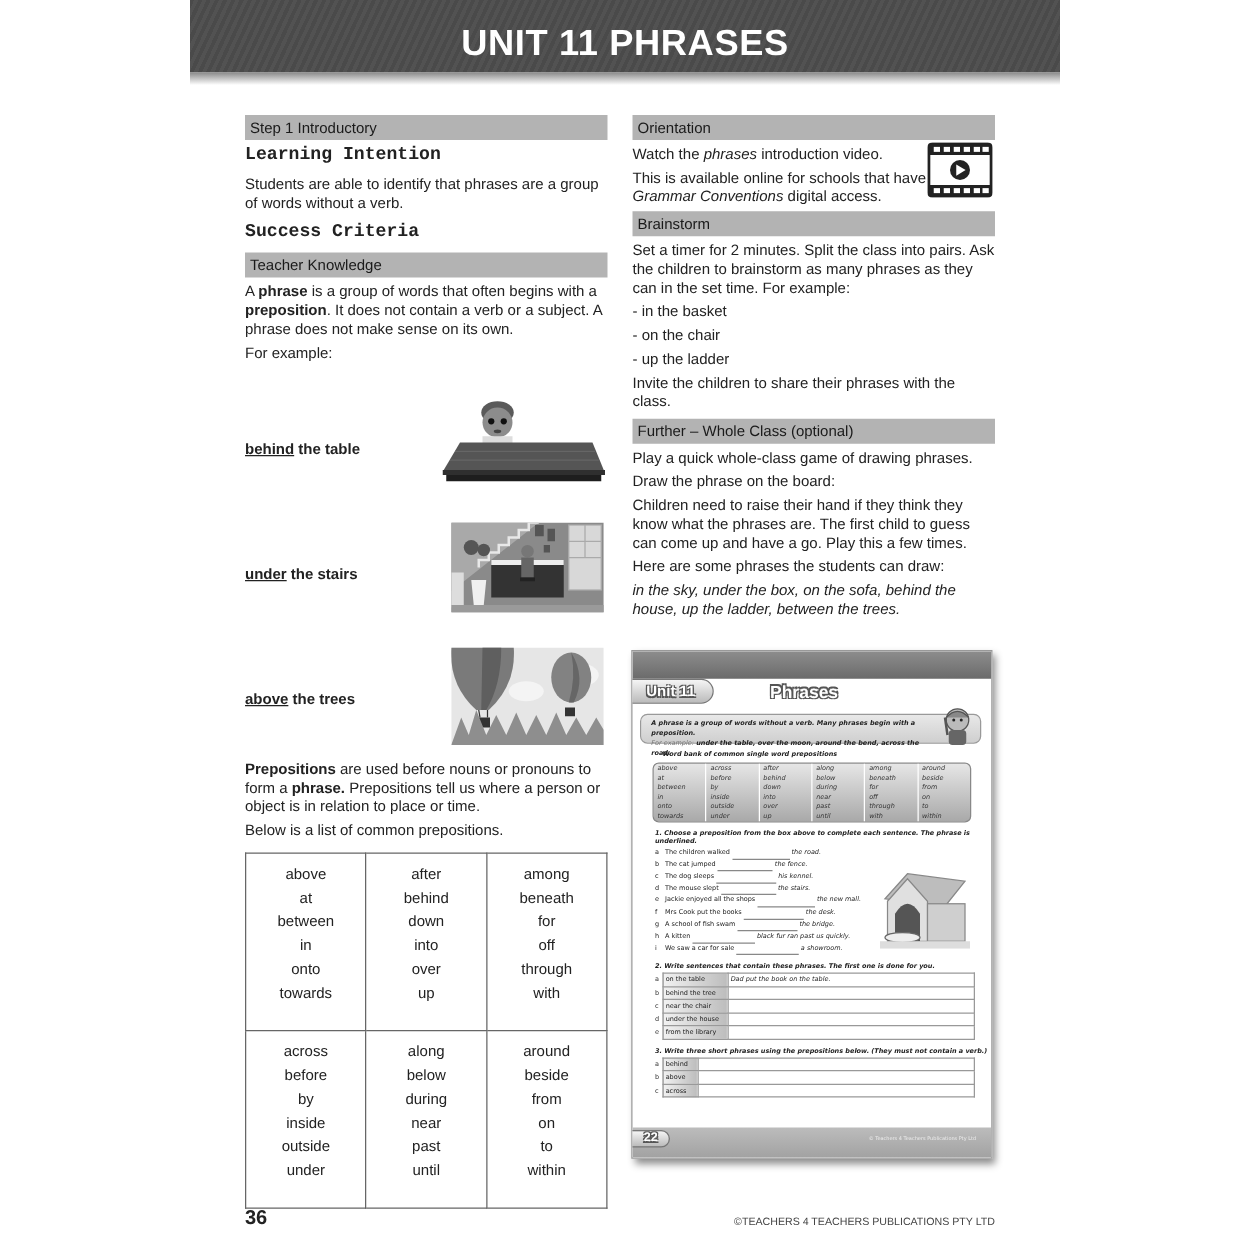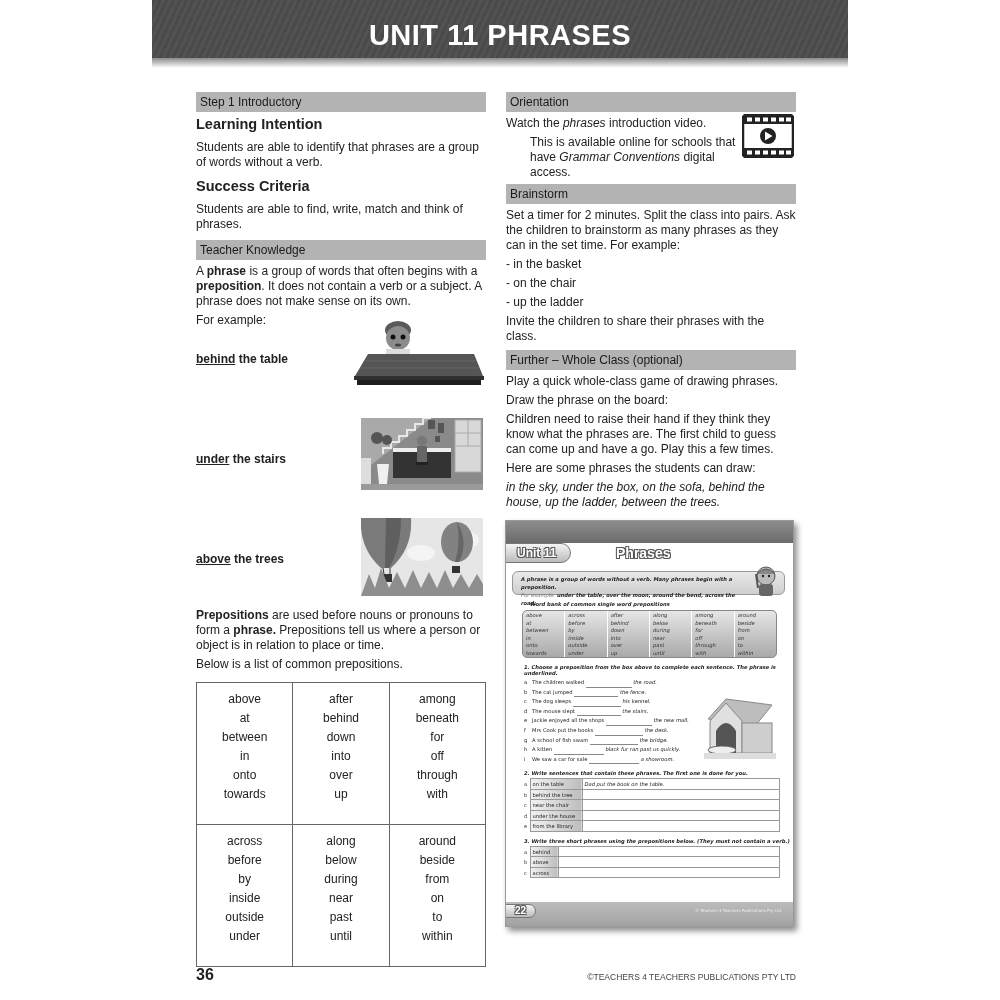--- a/index.html
+++ b/index.html
@@ -21,21 +21,21 @@
   }
 
   .col { position: absolute; top: 92px; }
   .col-left { left: 196px; width: 290px; }
   .col-right { left: 506px; width: 290px; }
 
   .section-head {
     background: #b3b3b3; font-size: 12px; color: #1a1a1a; height: 20px; line-height: 20px;
     padding-left: 4px; margin-bottom: 4px; font-family: "Liberation Sans", sans-serif;
   }
-  .sub-head { font-size: 14.5px; font-weight: bold; font-family: Liberation Sans, sans-serif; margin: 3px 0 8px; }
+  .sub-head { font-size: 14.5px; font-weight: bold; font-family: Liberation Mono, monospace; margin: 3px 0 8px; }
   p, .line { font-size: 12px; line-height: 15px; font-family: "Liberation Sans", sans-serif; }
   p { margin-bottom: 4px; }
   .gap { margin-bottom: 8px; }
   b { font-weight: bold; }
   i { font-style: italic; }
 
   .example { position: absolute; left: 0; font-size: 12px; font-weight: bold; font-family: "Liberation Sans", sans-serif; }
   .example u { text-decoration: underline; }
 
   .pic { position: absolute; }
@@ -117,21 +117,20 @@
 <div class="banner">
   <div class="banner-title">UNIT 11  PHRASES</div>
 </div>
 <div class="banner-shadow"></div>
 
 <div class="col col-left" style="height:870px;">
   <div class="section-head">Step 1  Introductory</div>
   <div class="sub-head">Learning Intention</div>
   <p class="gap">Students are able to identify that phrases are a group of words without a verb.</p>
   <div class="sub-head">Success Criteria</div>
-  <p class="gap">Students are able to find, write, match and think of phrases.</p>
   <div class="section-head">Teacher Knowledge</div>
   <p>
     <span>A </span><b>phrase</b><span> is a group of words that often begins with a </span><b>preposition</b><span>. It does not contain a verb or a subject. A phrase does not make sense on its own.</span>
   </p>
   <p>For example:</p>
 
   <div class="example" style="top:260px;">
     <u>behind</u><span> the table</span>
   </div>
   <svg class="pic pic-table" viewBox="0 0 130 72">
@@ -252,21 +251,21 @@
       </td>
     </tr>
   </tbody>
     </table>
 </div>
 
 <div class="col col-right">
   <div class="section-head">Orientation</div>
   <div style="position:relative; padding-right:62px;">
     <p><span>Watch the </span><i>phrases</i><span> introduction video.</span></p>
-    <p style="margin-right:-10px;margin-left:24px;"><span>This is available online for schools that have </span><i>Grammar Conventions</i><span> digital access.</span></p>
+    <p style="margin-right:-10px;"><span>This is available online for schools that have </span><i>Grammar Conventions</i><span> digital access.</span></p>
     <svg class="video-icon" style="top:-2px;" viewBox="0 0 52 44">
       <rect x="1" y="1" width="50" height="42" rx="3" fill="none" stroke="#222" stroke-width="2.5"></rect>
       <rect x="1" y="1" width="50" height="9" fill="#222"></rect>
       <rect x="1" y="34" width="50" height="9" fill="#222"></rect>
       <g fill="#fff">
         <rect x="5" y="3.5" width="5" height="4"></rect>
           <rect x="13" y="3.5" width="5" height="4"></rect>
           <rect x="21" y="3.5" width="5" height="4"></rect>
           <rect x="29" y="3.5" width="5" height="4"></rect>
           <rect x="37" y="3.5" width="5" height="4"></rect>

